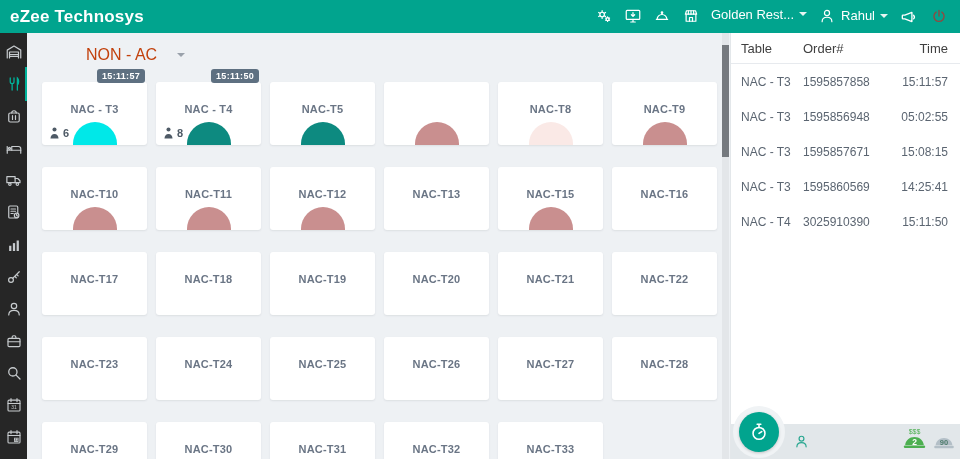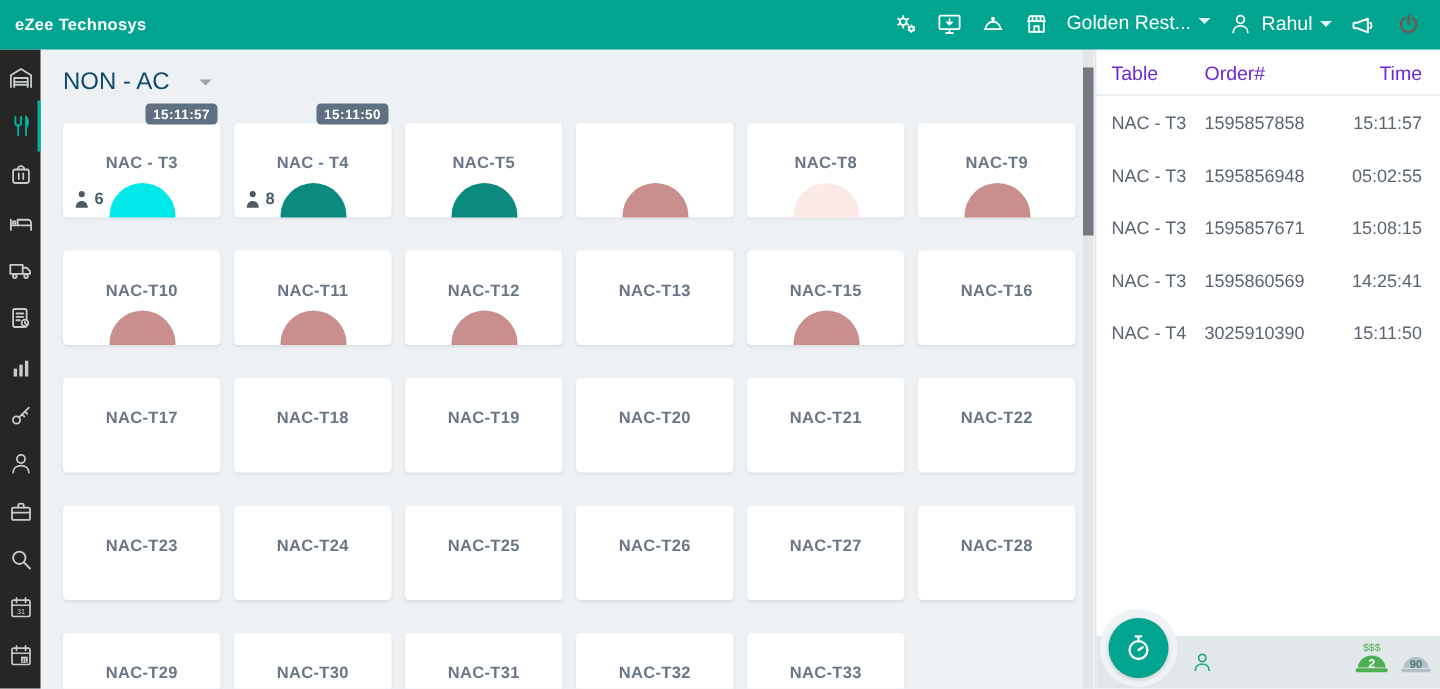--- a/index.html
+++ b/index.html
@@ -2,21 +2,21 @@
 <html><head>
 <meta charset="utf-8">
 <style>
   * { margin:0; padding:0; box-sizing:border-box; }
   html,body { width:960px; height:459px; overflow:hidden; background:#eef1f4;
     font-family:"Liberation Sans", sans-serif; }
 
   
   .header { position:absolute; left:0; top:0; width:960px; height:33px;
     background:#01a48e; display:flex; align-items:center; color:#fff; z-index:30; }
-  .brand { font-size:11px; font-weight:bold; margin-left:10px; letter-spacing:.2px; }
+  .brand { font-size:17px; font-weight:bold; margin-left:10px; letter-spacing:.2px; }
   .header-right { margin-left:auto; display:flex; align-items:flex-start; gap:11px; padding-right:12px; }
   .hicon { width:18px; height:18px; color:#fff; display:block; cursor:pointer; }
   .htext { font-size:13px; display:flex; align-items:center; gap:5px; cursor:pointer; white-space:nowrap; }
   .caret { width:0; height:0; border-left:4px solid transparent; border-right:4px solid transparent;
     border-top:4px solid #e8f5f2; display:inline-block; }
   .power { color:#8f4941; }
 
   
   .sidebar { position:absolute; left:0; top:33px; width:27px; height:426px;
     background:#262626; display:flex; flex-direction:column; align-items:center;
@@ -25,21 +25,21 @@
     display:flex; align-items:center; justify-content:center; color:#c7cbce; cursor:pointer; }
   .side-item svg { width:18px; height:18px; display:block; }
   .side-item.active { color:#00b39b; }
   .side-item.active::after { content:""; position:absolute; right:0; top:-7px; bottom:-7px;
     width:2.5px; background:#00b39b; }
 
   
   .main { position:absolute; left:27px; top:33px; width:695px; height:426px;
     background:#eef1f4; padding:10px 0 0 15px; overflow:hidden; }
   .section-title { display:flex; align-items:center; gap:20px; height:24px;
-    font-size:16px; color:#0c4a6e; cursor:pointer; margin-bottom:15px; }
+    font-size:16px; color:#c2410c; cursor:pointer; margin-bottom:15px;margin-left:44px; }
   .section-title .caret { border-top-color:#9aa2ab; }
   .grid { display:grid; grid-template-columns:repeat(6,105px); gap:22px 9px; }
   .card { position:relative; width:105px; height:63px; background:#ffffff;
     border-radius:3px; box-shadow:0 1px 2px rgba(60,70,80,.10); cursor:pointer; }
   .card-title { text-align:center; padding-top:21px; font-size:11px; font-weight:bold;
     color:#6a7585; letter-spacing:.2px; }
   .time-badge { position:absolute; top:-13px; right:2px; background:#5e7081; color:#fff;
     font-size:9px; font-weight:bold; padding:2px 5px; border-radius:3px; letter-spacing:.3px; }
   .status-circle { position:absolute; bottom:0; left:50%; transform:translateX(-50%);
     width:44px; height:23px; border-radius:44px 44px 0 0; }
@@ -48,21 +48,21 @@
   .guests svg { width:11px; height:12px; display:block; }
 
   
   .vscroll { position:absolute; left:722px; top:33px; width:7px; height:426px; background:#e3e6e9; }
   .vscroll-thumb { position:absolute; left:0; top:12px; width:7px; height:112px; background:#75797e; }
 
   
   .panel { position:absolute; left:730px; top:33px; width:230px; height:426px;
     background:#ffffff; border-left:1px solid #e3e7ea; }
   .orders-head { display:grid; grid-template-columns:62px 1fr 62px; align-items:center;
-    height:31px; padding:0 12px 0 10px; font-size:13px; color:#6d28d9;
+    height:31px; padding:0 12px 0 10px; font-size:13px; color:#404040;
     border-bottom:1px solid #e7eaee; }
   .orders-head .col-time { text-align:right; }
   .order-row { display:grid; grid-template-columns:62px 1fr 62px; align-items:center;
     height:35px; padding:0 12px 0 10px; font-size:12px; color:#5b6571; cursor:pointer; }
   .order-row .col-time { text-align:right; }
 
   
   .panel-footer { position:absolute; left:0; right:0; bottom:0; height:35px; background:#e2e7ea; }
   .halo { position:absolute; left:2px; top:-18px; width:52px; height:52px; border-radius:50%;
     background:#f0f3f5; }

